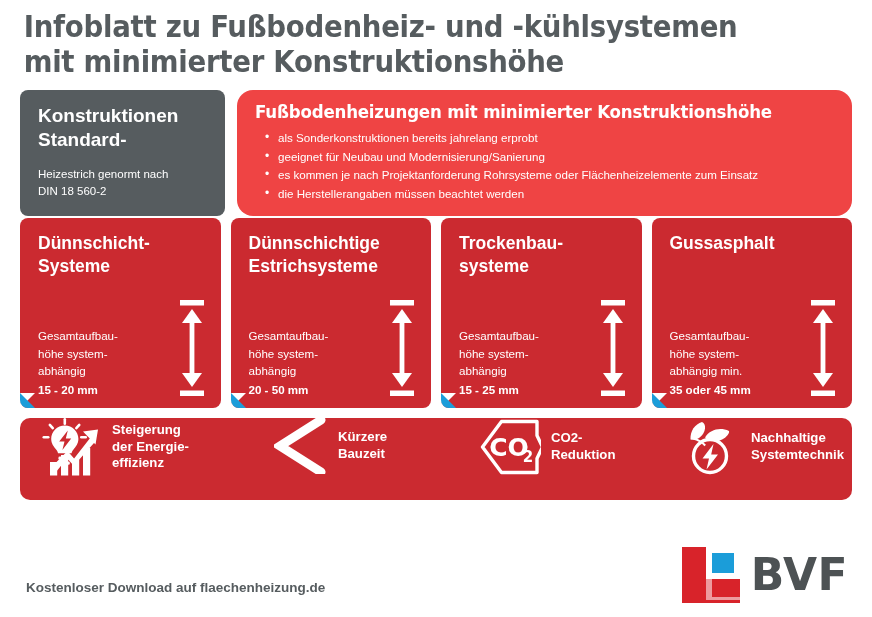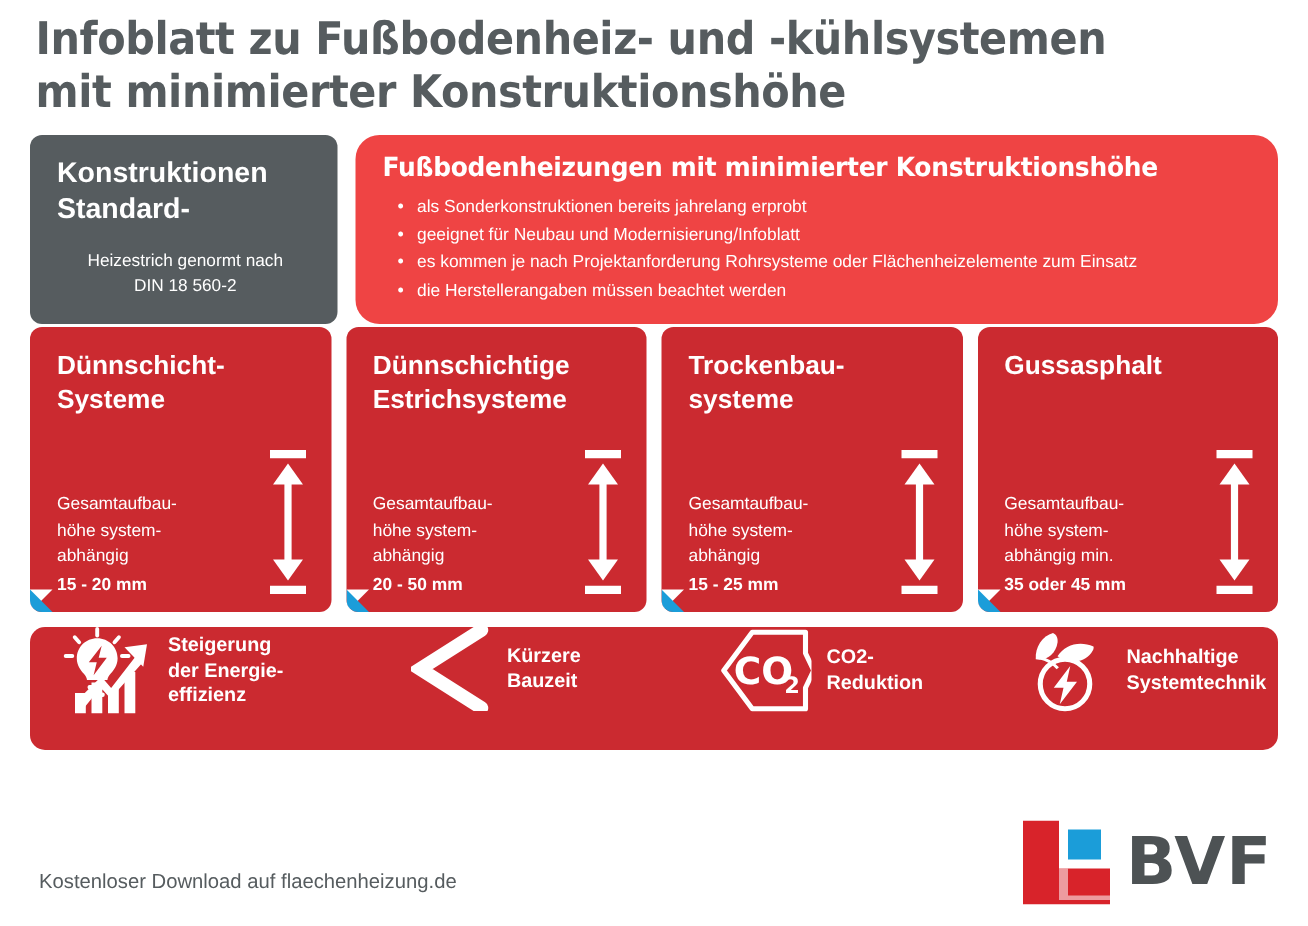--- a/index.html
+++ b/index.html
@@ -53,21 +53,21 @@
     font-weight: bold;
     line-height: 1.28;
     margin-bottom: 14px;
   }
   .grey-box h2 span { display: block; }
   .grey-box .note {
     font-size: 11.5px;
     line-height: 1.45;
     font-weight: normal;
   }
-  .grey-box .note span { display: block; text-align: center; }
+  .grey-box .note span { display: block; }
 
   .red-intro {
     flex: 1 1 auto;
     background: #ef4444;
     border-radius: 16px;
     padding: 12px 16px 12px 18px;
     color: #ffffff;
   }
   .red-intro h2 {
     font-family: "DejaVu Sans", sans-serif;
@@ -191,20 +191,21 @@
     right: 20px;
     bottom: 0;
     height: 84px;
   }
   .download {
     position: absolute;
     left: 6px;
     bottom: 22px;
     font-size: 13.5px;
     color: #565c5f;
+    font-weight: bold;
   }
   .logo {
     position: absolute;
     right: 4px;
     bottom: 14px;
     display: flex;
     align-items: center;
     gap: 11px;
   }
   .logo-mark { display: block; }
@@ -237,21 +238,21 @@
       <div class="note">
         <span>Heizestrich genormt nach</span>
         <span>DIN 18 560-2</span>
       </div>
     </div>
 
     <div class="red-intro">
       <h2>Fußbodenheizungen mit minimierter Konstruktionshöhe</h2>
       <ul>
         <li>als Sonderkonstruktionen bereits jahrelang erprobt</li>
-        <li>geeignet für Neubau und Modernisierung/Infoblatt</li>
+        <li>geeignet für Neubau und Modernisierung/Sanierung</li>
         <li>es kommen je nach Projektanforderung Rohrsysteme oder Flächenheizelemente zum Einsatz</li>
         <li>die Herstellerangaben müssen beachtet werden</li>
       </ul>
     </div>
 
   </div>
 
   <div class="row-cards">
 
     <div class="card">

